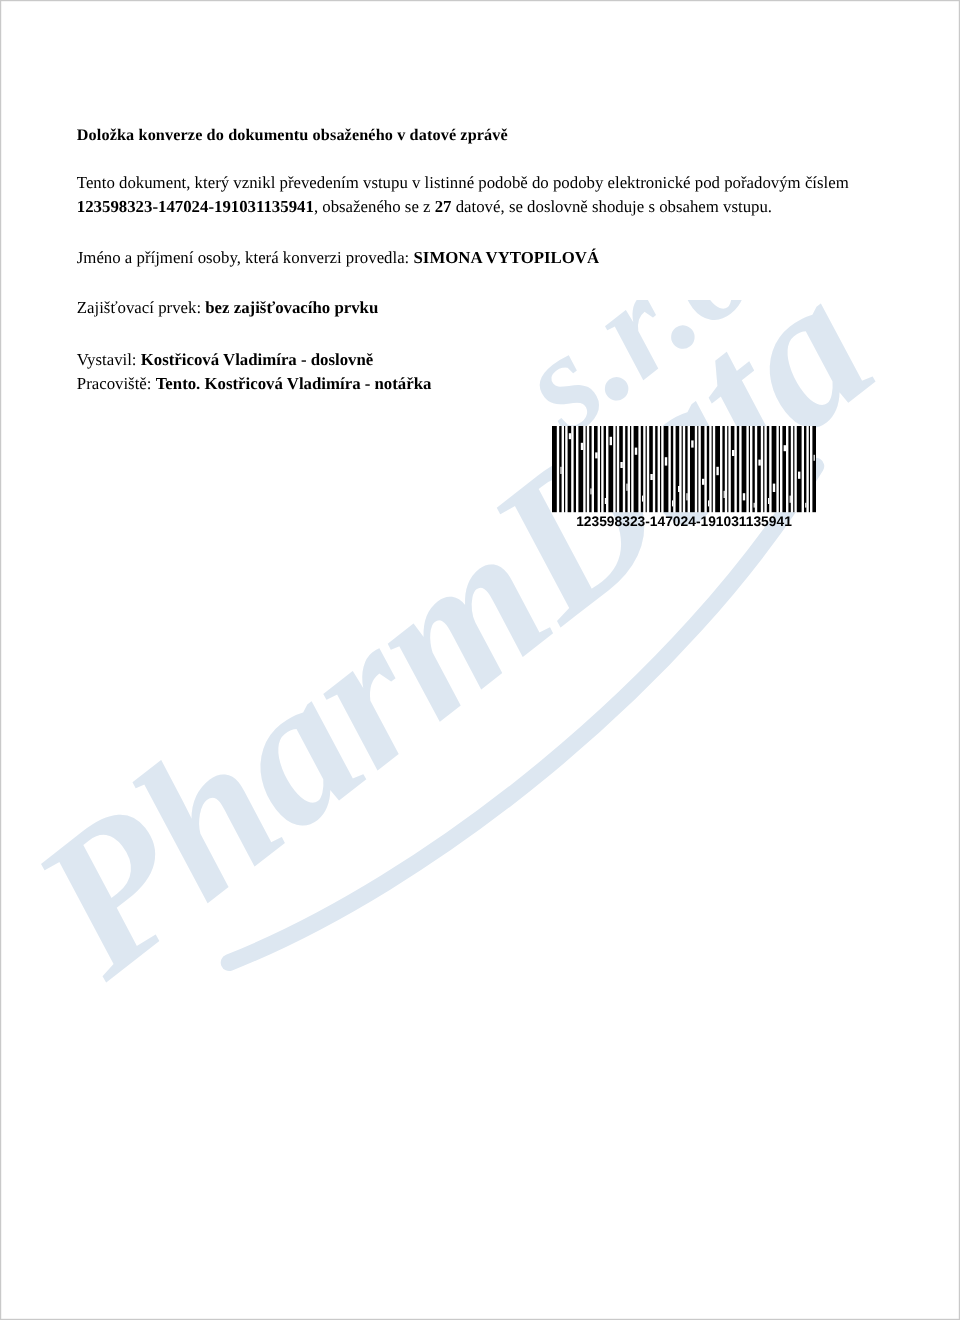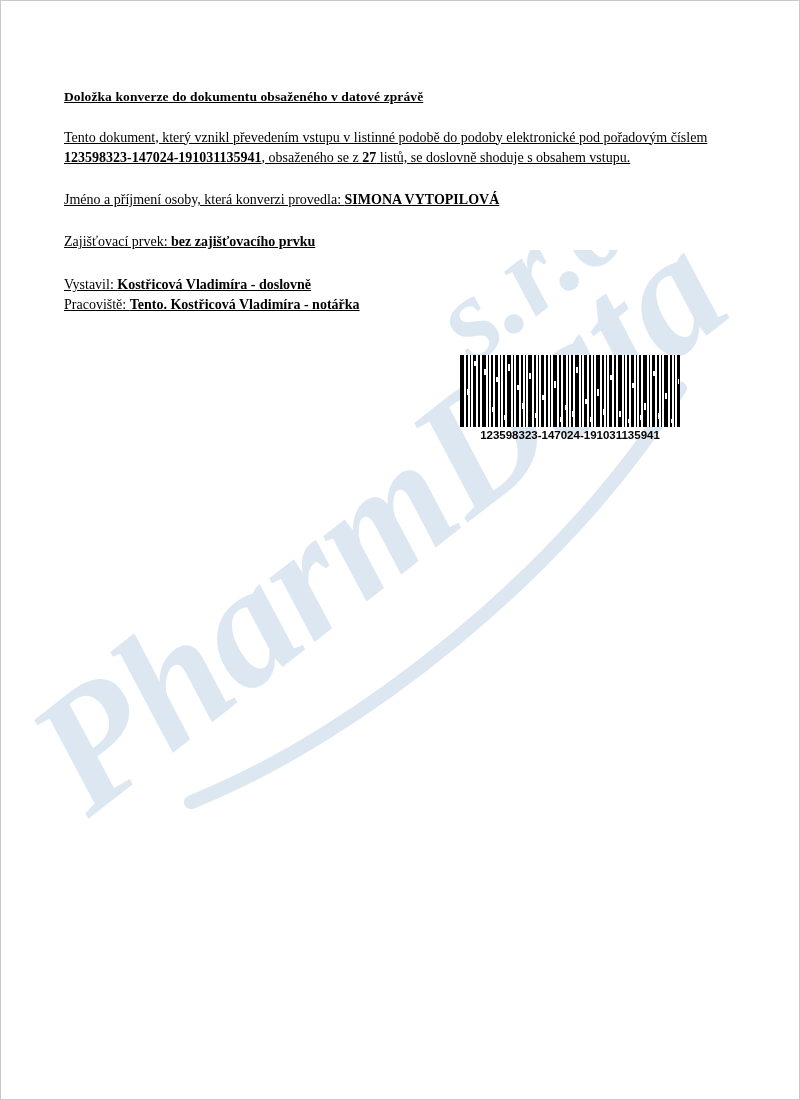--- a/index.html
+++ b/index.html
@@ -39,24 +39,23 @@
     z-index: 0;
   }
   .watermark svg {
     display: block;
   }
 
   
   .doc {
     position: absolute;
     left: 64px;
-    top: 88px;
+    top: 104px;
     width: 672px;
     z-index: 2;
-    text-decoration: underline;
   }
   .title {
     font-weight: bold;
     font-size: 13.5px;
     letter-spacing: 0.1px;
     margin: 0 0 22px 0;
     line-height: 1.3;
   }
   .para {
     font-size: 14px;
@@ -110,21 +109,21 @@
         <text x="690" y="200" font-family="'Liberation Serif', serif" font-size="120" font-style="italic" font-weight="bold" text-anchor="middle" fill="#dde7f1">s.r.o.</text>
         <path d="M80 370 C 250 420, 520 420, 720 345" stroke="#dde7f1" stroke-width="14" fill="none" stroke-linecap="round"></path>
       </g>
     </svg>
   </div>
 
   <div class="doc">
 
     <div class="title">Doložka konverze do dokumentu obsaženého v datové zprávě</div>
 
-    <p class="para"><span>Tento dokument, který vznikl převedením vstupu v listinné podobě do podoby elektronické pod pořadovým číslem </span><b>123598323-147024-191031135941</b><span>, obsaženého se z </span><b>27</b><span> listů, se doslovně shoduje s obsahem vstupu.</span></p>
+    <p class="para"><span>Tento dokument, který vznikl převedením vstupu v listinné podobě do podoby elektronické pod pořadovým číslem </span><b>123598323-147024-191031135941</b><span>, obsaženého se z </span><b>27</b><span> datové, se doslovně shoduje s obsahem vstupu.</span></p>
 
     <p class="para"><span>Jméno a příjmení osoby, která konverzi provedla: </span><b>SIMONA VYTOPILOVÁ</b></p>
 
     <p class="para"><span>Zajišťovací prvek: </span><b>bez zajišťovacího prvku</b></p>
 
     <div class="block-issuer">
       <div class="line"><span>Vystavil: </span><b>Kostřicová Vladimíra - doslovně</b></div>
       <div class="line"><span>Pracoviště: </span><b>Tento. Kostřicová Vladimíra - notářka</b></div>
     </div>
   </div>

